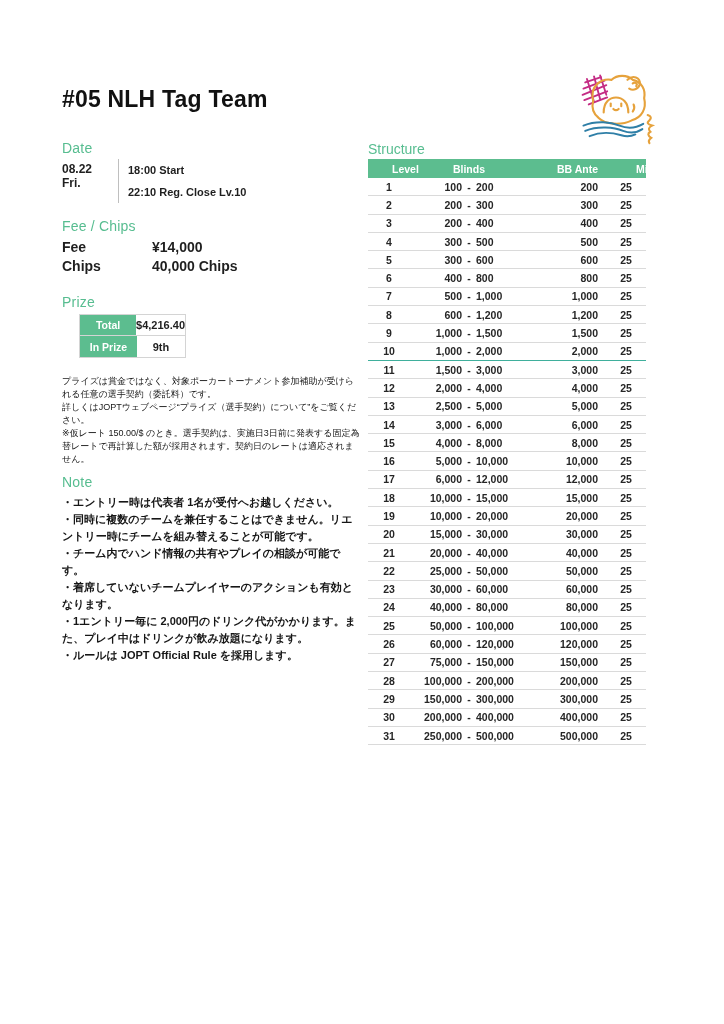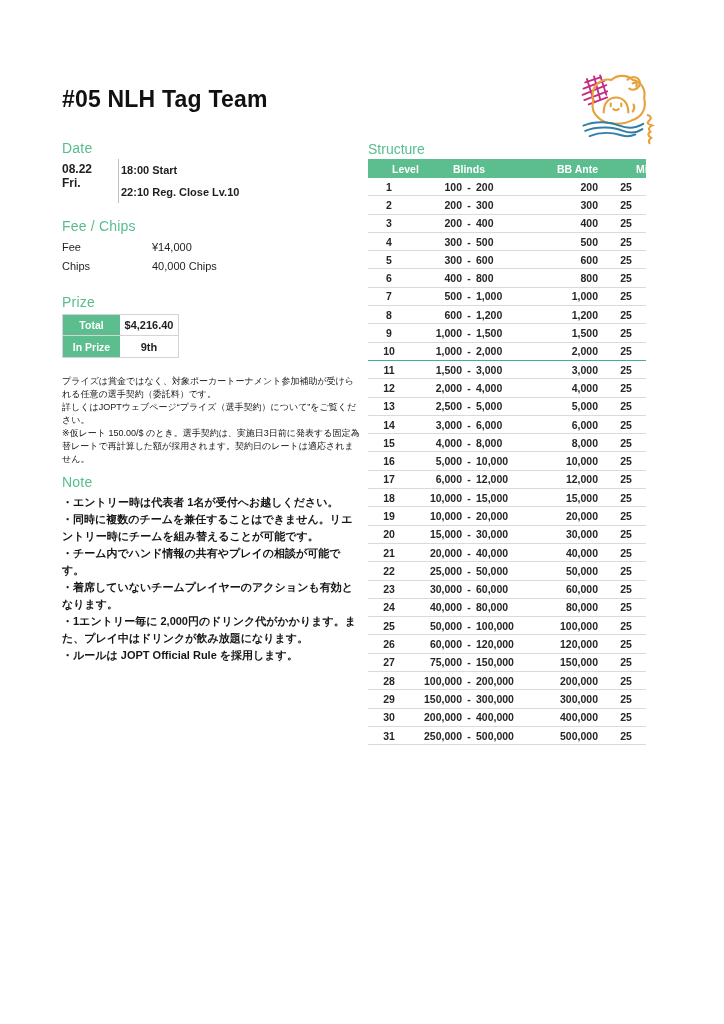--- a/index.html
+++ b/index.html
@@ -21,30 +21,30 @@
     font-size:23px;font-weight:bold;color:#111;letter-spacing:.2px;
   }
   .logo{position:absolute;left:572px;top:70px;width:88px;height:76px;}
 
   
   .left-col{position:absolute;left:62px;top:140px;width:302px;}
   .sec-heading{font-size:14px;color:var(--accent);font-weight:400;letter-spacing:.2px;}
 
   .date-row{display:flex;margin-top:3px;}
   .date-label{font-size:12px;font-weight:bold;width:52px;padding-top:3px;}
-  .date-times{border-left:1px solid #BFBFBF;padding-left:2px;margin-left:4px;}
+  .date-times{border-left:1px solid #BFBFBF;padding-left:9px;margin-left:4px;}
   .date-times div{font-size:11px;font-weight:bold;line-height:22px;}
 
   .fee-heading{margin-top:15px;}
   .fee-rows{margin-top:4px;}
-  .fee-row{display:flex;font-size:11px;font-weight:normal;line-height:19px;align-items:flex-end;}
+  .fee-row{display:flex;font-size:14px;font-weight:bold;line-height:19px;align-items:flex-end;}
   .fee-row .lbl{width:90px;}
 
   .prize-heading{margin-top:18px;}
-  .prize-table{margin-top:4px;width:117px;border:1px solid #D4D4D4;}
+  .prize-table{margin-top:4px;width:107px;border:1px solid #D4D4D4;margin-left:17px;}
   .prize-row{display:flex;height:21px;border-bottom:1px solid #D4D4D4;}
   .prize-row:last-child{border-bottom:none;}
   .prize-row .plbl{
     width:57px;background:var(--hdr-green);color:#fff;font-size:10.5px;font-weight:bold;
     display:flex;align-items:center;justify-content:center;
   }
   .prize-row .pval{
     flex:1;background:#fff;font-size:11px;font-weight:bold;
     display:flex;align-items:center;justify-content:center;
   }

